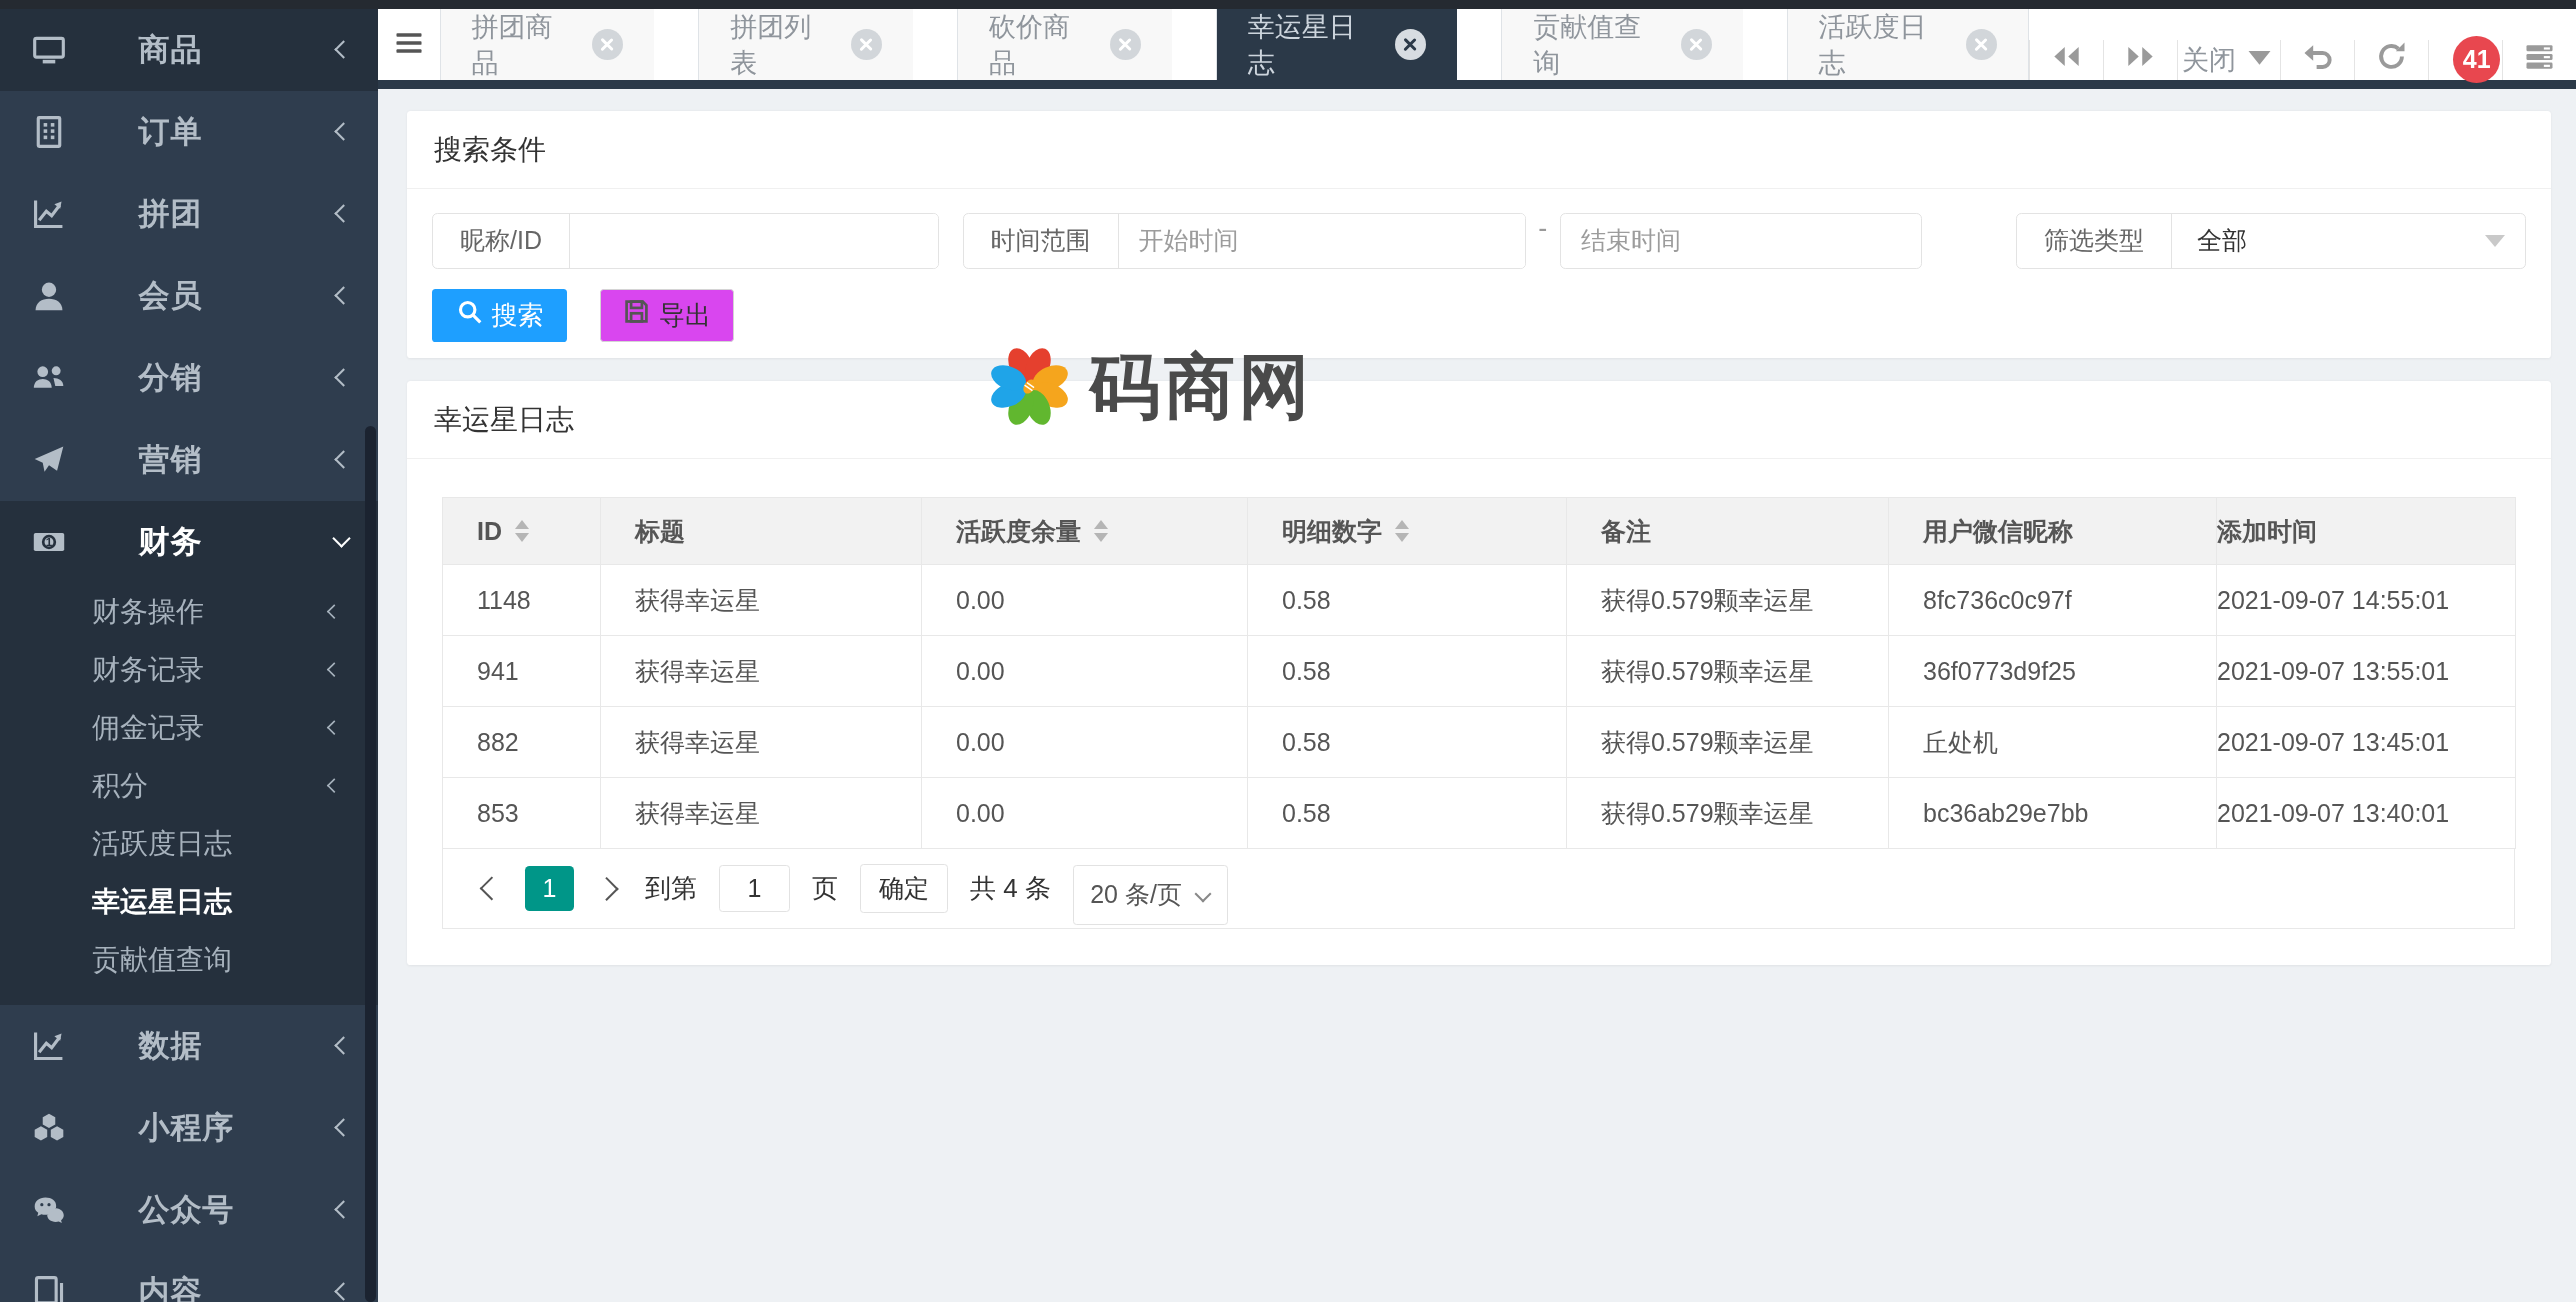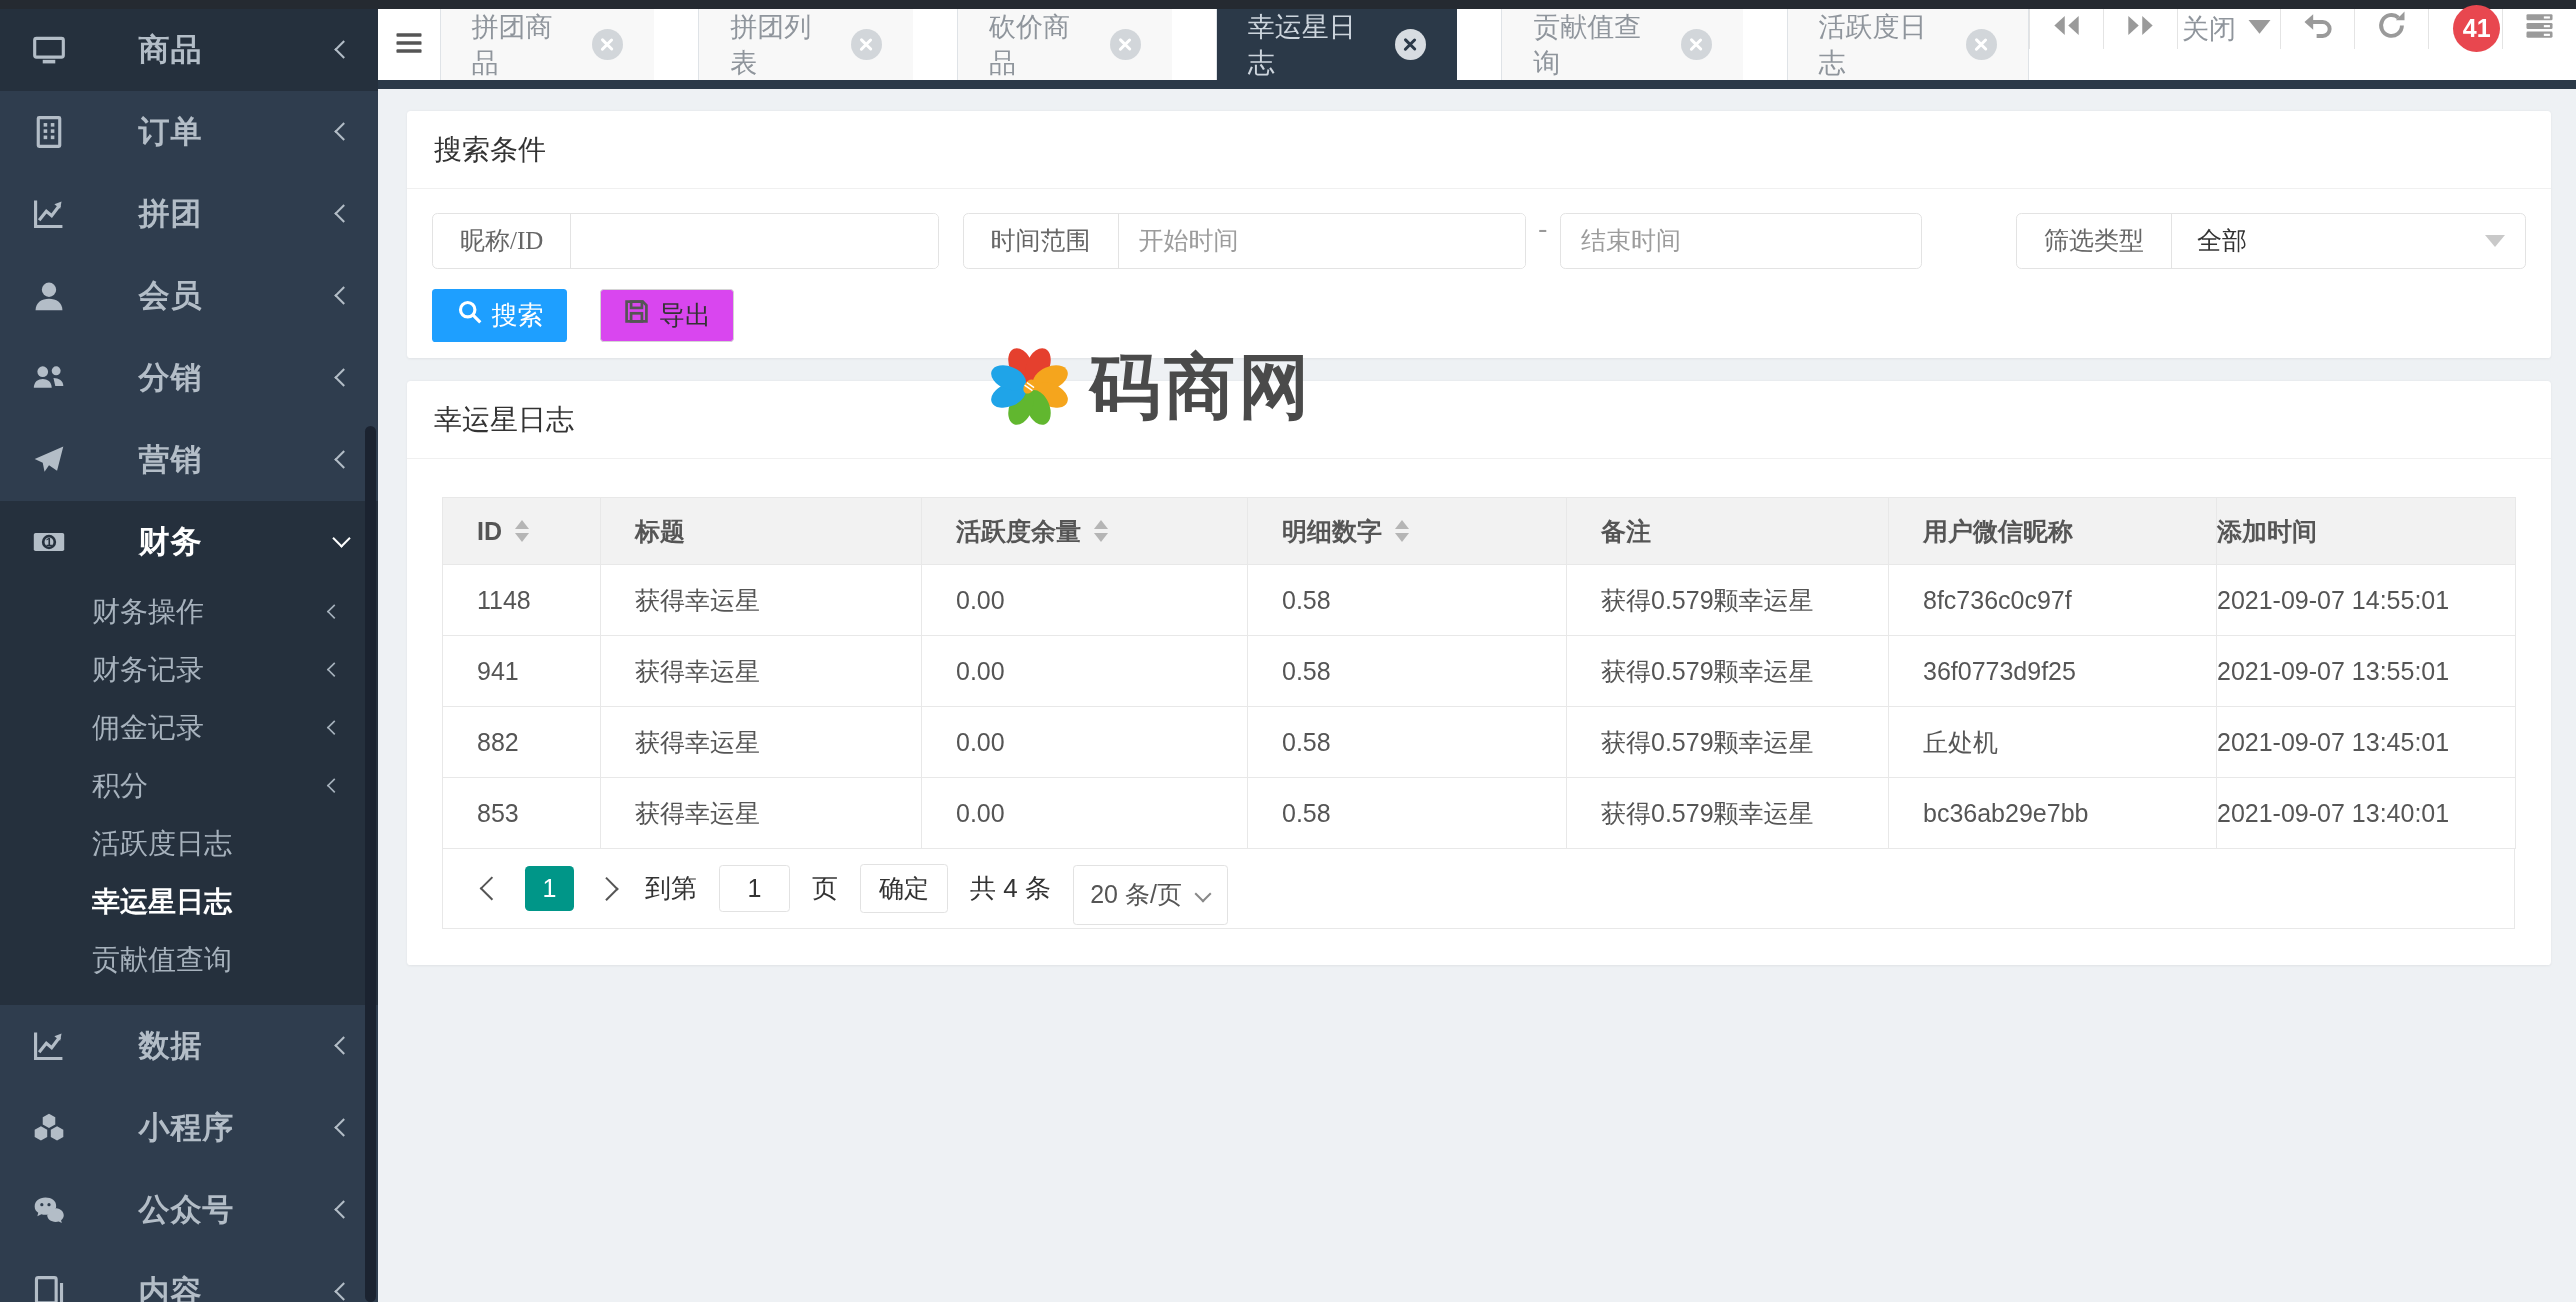--- a/index.html
+++ b/index.html
@@ -51,21 +51,21 @@
   .badge { position:absolute; top:-3.6px; right:1.8px; min-width:47px; height:47px; padding:0 7.2px; background:#e8474f; border-radius:25px; color:#fff; font-size:25px; font-weight:bold; display:flex; align-items:center; justify-content:center; }
   .tab-underline { height:9px; background:#2b3948; }
 
   
   .content { position:relative; width:2198px; height:1213px; background:#eef1f4; }
   .card { position:absolute; left:29px; width:2144px; background:#ffffff; border-radius:3.6px; box-shadow:0 0.9px 2.7px rgba(0,0,0,.06); }
   .card-header { height:78px; border-bottom:0.9px solid #f0f0f0; display:flex; align-items:center; padding-left:27px; }
   .card-title { font-size:28px; color:#333333; }
 
   .search-card { top:22px; height:247px; }
-  .form-row { display:flex; margin:23.5px 25px 0 25px;font-family:Liberation Serif, serif; }
+  .form-row { display:flex; margin:23.5px 25px 0 25px; }
   .igroup { display:flex; height:56px; border:0.9px solid #e3e3e3; border-radius:5.4px; overflow:hidden; background:#fff; }
   .igroup .ilabel { display:flex; align-items:center; justify-content:center; padding:0 27px; color:#666; font-size:25px; border-right:0.9px solid #e3e3e3; white-space:nowrap; }
   .igroup input, .plain-input { border:none; outline:none; font-size:25px; color:#333; padding:0 20px; font-family:inherit; }
   .igroup input::placeholder, .plain-input::placeholder { color:#9c9c9c; }
   .plain-input { height:56px; border:0.9px solid #e3e3e3; border-radius:5.4px; }
   .dash { color:#999; font-size:27px; margin:0 12.7px; }
   .select-fake { display:flex; align-items:center; position:relative; padding:0 54px 0 25px; font-size:25px; color:#333; cursor:pointer; }
   .select-caret { position:absolute; right:20px; width:0; height:0; border-left:10px solid transparent; border-right:10px solid transparent; border-top:12.7px solid #c9c9c9; }
   .btn-row { display:flex; align-items:center; margin:20px 25px 0 25px; gap:33px; }
   .btn-search { height:53px; padding:0 23.5px; background:#1e9fff; border:none; border-radius:3.6px; color:#fff; font-size:26px; display:flex; align-items:center; gap:9px; cursor:pointer; font-family:inherit; }
@@ -321,21 +321,21 @@
         <div class="tab">
           <span>贡献值查询</span>
           <span class="tab-close"></span>
         </div>
         <div class="tab">
           <span>活跃度日志</span>
           <span class="tab-close"></span>
         </div>
       </div>
     <div class="tb-spacer"></div>
-    <div id="ctl-holder" style="display:flex;align-items:flex-start;">
+    <div id="ctl-holder" style="display:flex;align-items:flex-end;">
         <div class="tb-ctl">
           <span><svg viewBox="0 0 38 38">
               <g fill="currentColor">
                 <path d="M17 8 v22 L5 19 z"></path>
                 <path d="M33 8 v22 L21 19 z"></path>
               </g>
             </svg></span>
         </div>
         <div class="tb-ctl">
           <span><svg viewBox="0 0 38 38">

